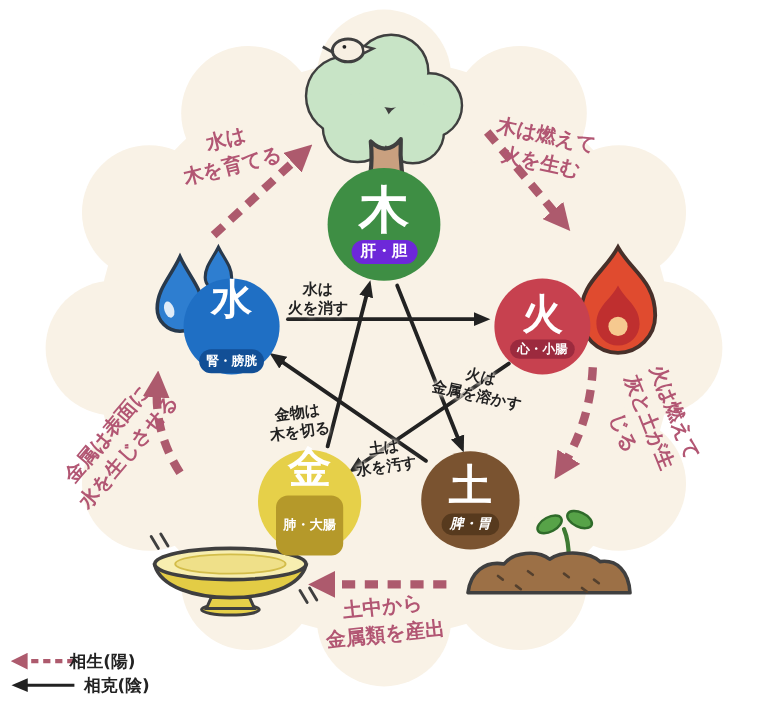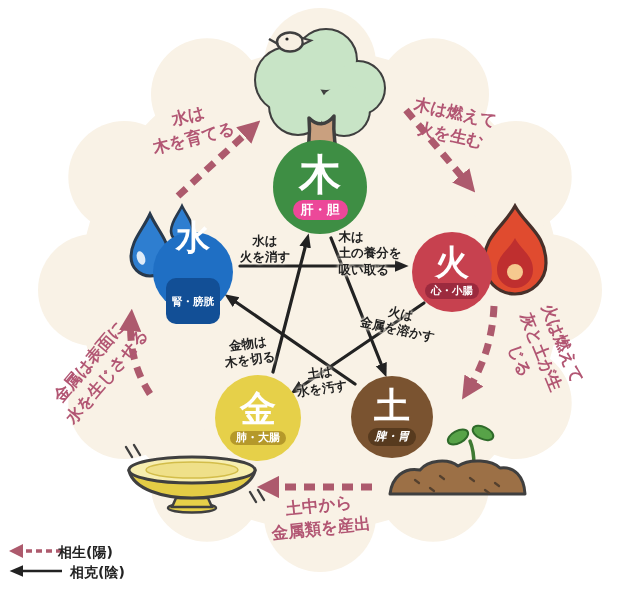--- a/index.html
+++ b/index.html
@@ -151,48 +151,45 @@
     </g>
 
     <g>
       <line x1="62" y1="551" x2="16" y2="551" stroke="#ad5a6d" stroke-width="3.5" stroke-dasharray="6 4" marker-end="url(#ah-pink-s)"></line>
       <line x1="62" y1="571" x2="16" y2="571" stroke="#222" stroke-width="2.6" marker-end="url(#ah-black-s)"></line>
     </g>
   </svg>
 
   <div class="node" style="left:273px; top:140px; width:94px; height:94px; background:#3e8e44;">
     <div class="kanji" style="font-size:42px;">木</div>
-    <div class="organs" style="background:#ec4899; font-size:13px;">肝・胆</div>
+    <div class="organs" style="background:#6d28d9; font-size:13px;">肝・胆</div>
   </div>
 
   <div class="node" style="left:153px; top:232px; width:80px; height:80px; background:#1f6fc4;">
     <div class="kanji" style="font-size:34px;">水</div>
-    <div class="organs" style="background:#124f96; font-size:10.5px; padding:16px 6px;margin-top:24px;">腎・膀胱</div>
+    <div class="organs" style="background:#124f96; font-size:10.5px; padding:3px 6px;margin-top:24px;">腎・膀胱</div>
   </div>
 
   <div class="node" style="left:412px; top:232px; width:80px; height:80px; background:#c7414f;">
     <div class="kanji" style="font-size:34px;">火</div>
-    <div class="organs" style="background:#9c2a3e; font-size:10.5px; padding:1px 6px;font-family:Liberation Mono, monospace;">心・小腸</div>
+    <div class="organs" style="background:#9c2a3e; font-size:10.5px; padding:1px 6px;">心・小腸</div>
   </div>
 
   <div class="node" style="left:215px; top:375px; width:86px; height:86px; background:#e6d049;">
     <div class="kanji" style="font-size:36px;">金</div>
-    <div class="organs" style="background:#b5992a; font-size:11px; padding:0 6px;">肺・大腸</div>
+    <div class="organs" style="background:#b5992a; font-size:11px; padding:18px 6px;">肺・大腸</div>
   </div>
 
   <div class="node" style="left:351px; top:376px; width:82px; height:82px; background:#7a5330;">
     <div class="kanji" style="font-size:36px;">土</div>
     <div class="organs" style="background:#573a1e; font-size:11.5px; padding:1px 7px;font-style:italic;">脾・胃</div>
   </div>
 
   <div class="inner-label" style="left:265px; top:249px; transform:translate(-50%,-50%);">水は
 火を消す</div>
-  <div class="inner-label" style="left:370px; top:253px; transform:translate(-50%,-50%); text-align:left;">木は
-土の養分を
-吸い取る</div>
   <div class="inner-label" style="left:399px; top:322px; transform:translate(-50%,-50%) rotate(12deg);">火は
 金属を溶かす</div>
   <div class="inner-label" style="left:249px; top:352px; transform:translate(-50%,-50%) rotate(-8deg);">金物は
 木を切る</div>
   <div class="inner-label" style="left:321px; top:381px; transform:translate(-50%,-50%) rotate(-8deg);">土は
 水を汚す</div>
 
   <div class="outer-label" style="left:191px; top:127px; transform:translate(-50%,-50%) rotate(-14deg);">水は
 木を育てる</div>
   <div class="outer-label" style="left:453px; top:124px; transform:translate(-50%,-50%) rotate(12deg);">木は燃えて

